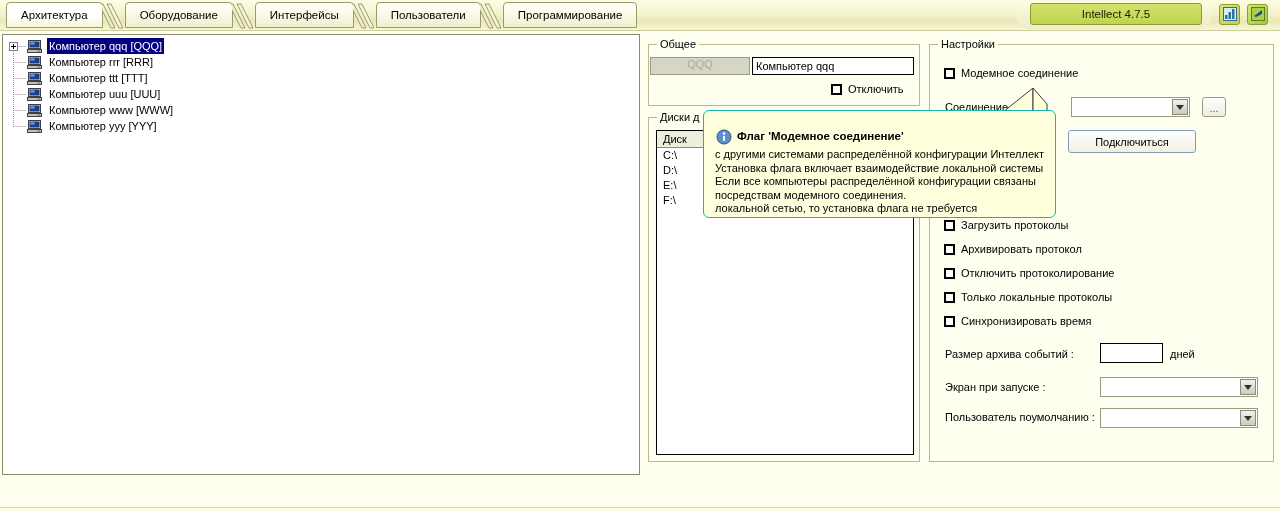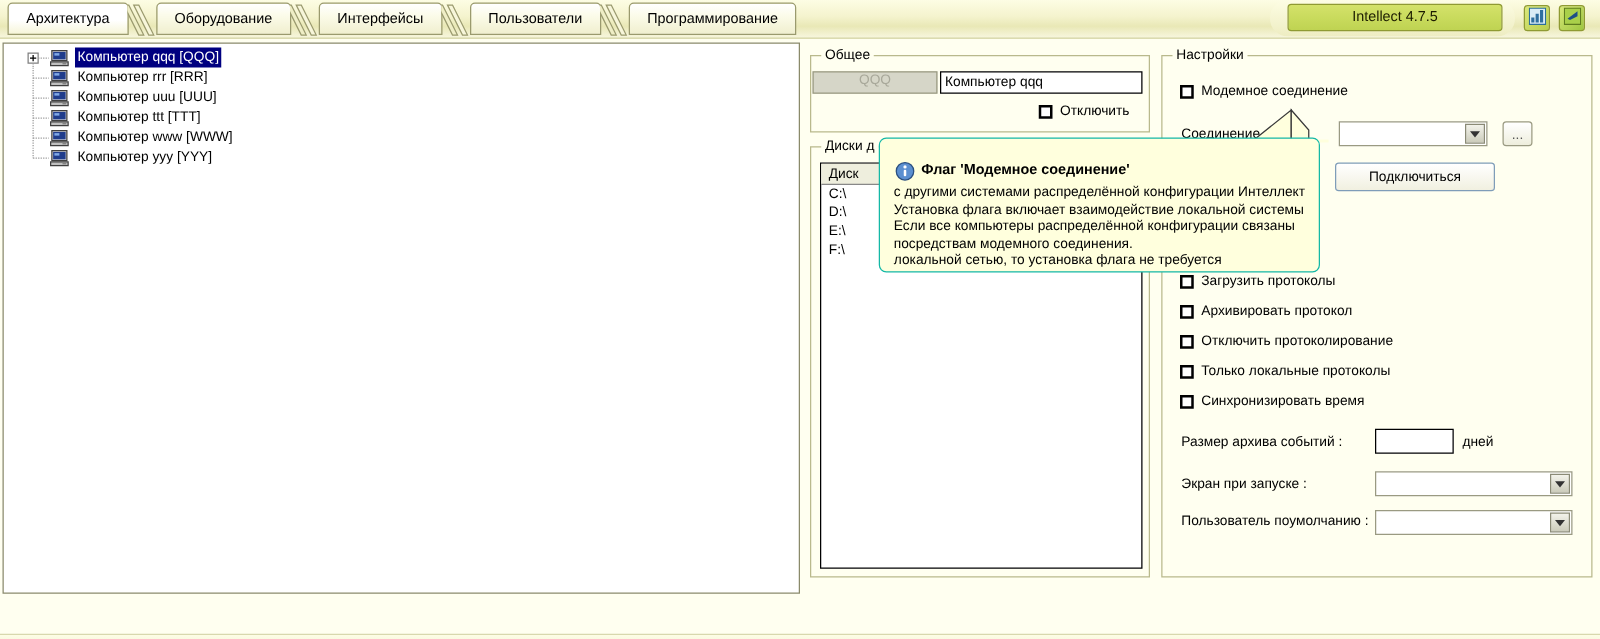--- a/index.html
+++ b/index.html
@@ -63,21 +63,21 @@
   .iconbtn.b1 { right: 40px; background: linear-gradient(135deg,#dbe87c,#b9cf4e); }
   .iconbtn.b2 { right: 12px; background: linear-gradient(135deg,#d8e878,#9dc63f); }
 
   
   .treepanel {
     position: absolute; left: 2px; top: 34px;
     width: 638px; height: 441px;
     background: #ffffff;
     border: 1px solid #8a8a6a;
   }
-  .tree { padding: 3px 0 0 14px; }
+  .tree { padding: 3px 0 0 1px; }
   .tnode {
     position: relative; height: 16px; line-height: 16px;
     display: flex; align-items: center; font-size: 11px; color: #000;
     white-space: nowrap;
   }
   .tnode .guides { position: absolute; left: 0; top: 0; width: 24px; height: 16px; }
   .plusbox {
     position: absolute; left: 5px; top: 4px;
     width: 9px; height: 9px; border: 1px solid #808080; background: #fff;
   }
@@ -339,40 +339,40 @@
       </span>
       <span class="pcicon">
         <svg width="16" height="16" viewBox="0 0 16 16">
           <rect x="1.5" y="2.5" width="12" height="8" fill="#d8d8d8" stroke="#404040"></rect>
           <rect x="2.5" y="3.5" width="10" height="6" fill="#1f3c8c"></rect>
           <rect x="3.5" y="4.5" width="4" height="2" fill="#7fa8e8"></rect>
           <rect x="0.5" y="11.5" width="14" height="3" fill="#c0c0c0" stroke="#404040"></rect>
           <rect x="10" y="12.5" width="3" height="1" fill="#7a7a7a"></rect>
         </svg>
       </span>
-      <span class="tlabel">Компьютер uuu [UUU]</span>
+      <span class="tlabel">Компьютер ttt [TTT]</span>
     </div>
 
     <div class="tnode">
       <span class="guides">
         <svg width="24" height="16" viewBox="0 0 24 16">
           <path d="M9.5,0 L9.5,16" stroke="#999" stroke-width="1" stroke-dasharray="1 1"></path>
           <path d="M9.5,8.5 L22,8.5" stroke="#999" stroke-width="1" stroke-dasharray="1 1"></path>
         </svg>
       </span>
       <span class="pcicon">
         <svg width="16" height="16" viewBox="0 0 16 16">
           <rect x="1.5" y="2.5" width="12" height="8" fill="#d8d8d8" stroke="#404040"></rect>
           <rect x="2.5" y="3.5" width="10" height="6" fill="#1f3c8c"></rect>
           <rect x="3.5" y="4.5" width="4" height="2" fill="#7fa8e8"></rect>
           <rect x="0.5" y="11.5" width="14" height="3" fill="#c0c0c0" stroke="#404040"></rect>
           <rect x="10" y="12.5" width="3" height="1" fill="#7a7a7a"></rect>
         </svg>
       </span>
-      <span class="tlabel">Компьютер ttt [TTT]</span>
+      <span class="tlabel">Компьютер uuu [UUU]</span>
     </div>
 
     <div class="tnode">
       <span class="guides">
         <svg width="24" height="16" viewBox="0 0 24 16">
           <path d="M9.5,0 L9.5,16" stroke="#999" stroke-width="1" stroke-dasharray="1 1"></path>
           <path d="M9.5,8.5 L22,8.5" stroke="#999" stroke-width="1" stroke-dasharray="1 1"></path>
         </svg>
       </span>
       <span class="pcicon">

